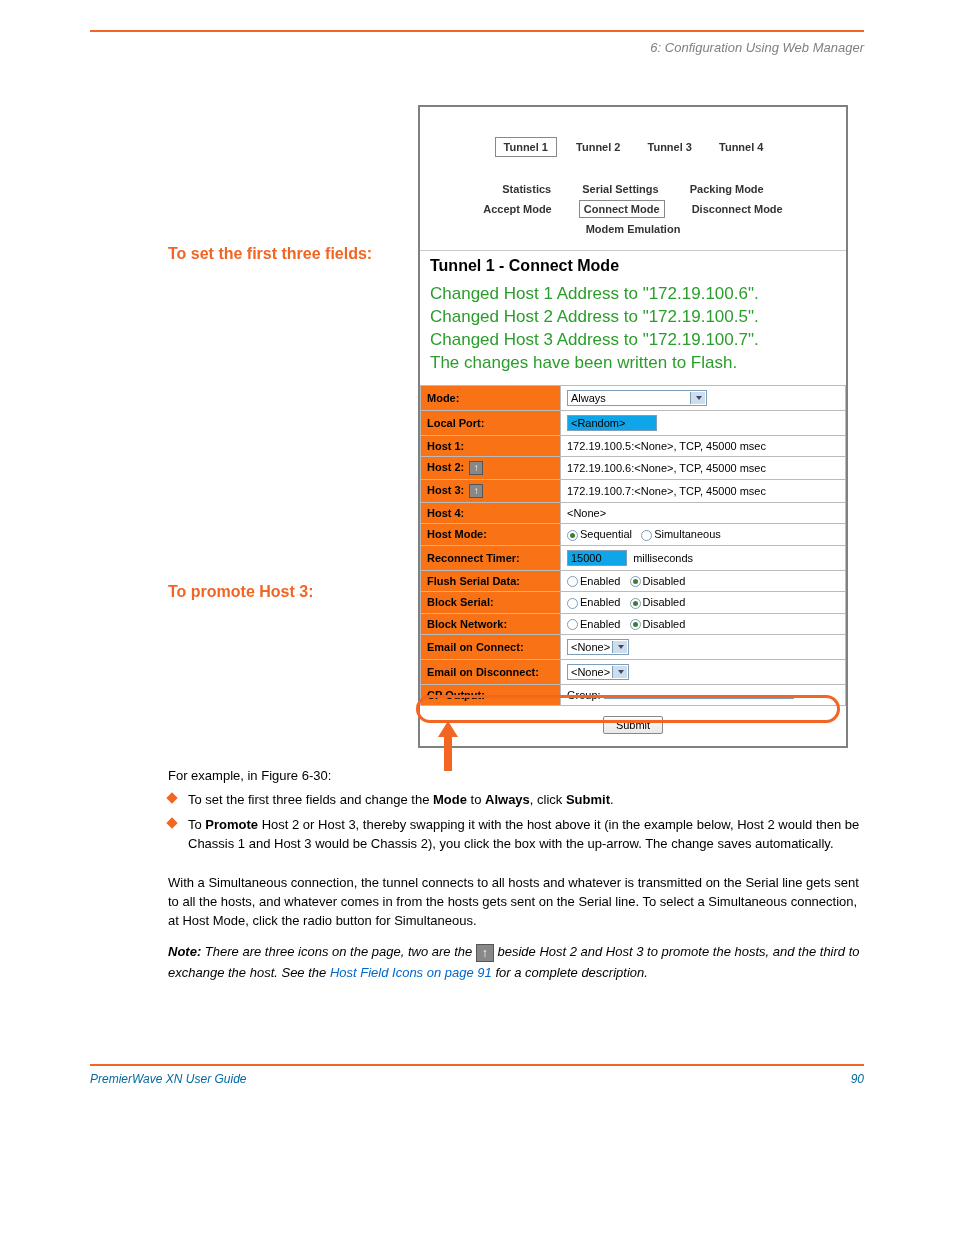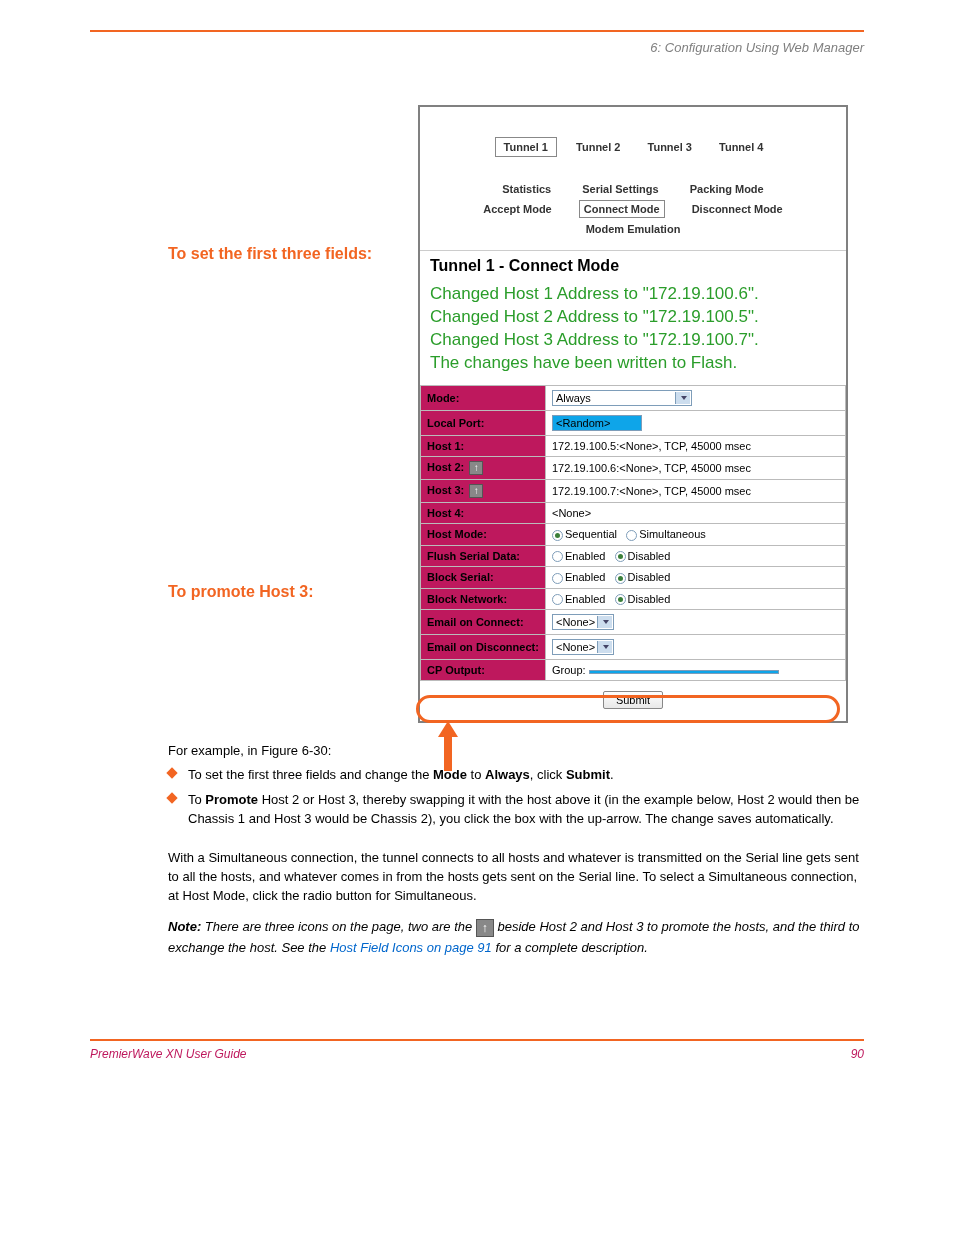--- a/index.html
+++ b/index.html
@@ -12,41 +12,41 @@
   .body-text { margin-left: 78px; margin-bottom: 12px; line-height: 1.45; }
   .bullet-group { margin-left: 78px; margin-bottom: 20px; }
   .bullet-row { display: flex; align-items: flex-start; margin-top: 6px; }
   .bullet-dia { width: 8px; height: 8px; background: #f26522; transform: rotate(45deg); flex: 0 0 8px; margin-top: 3px; margin-right: 12px; }
   .bullet-txt { flex: 1; line-height: 1.45; }
   .bold { font-weight: bold; }
   .note-block { margin-left: 78px; margin-top: 0; line-height: 1.6; }
   .note-label { font-weight: bold; font-style: italic; }
   .up-icon-inline { display: inline-block; width: 18px; height: 18px; background: #888; border: 1px solid #555; vertical-align: middle; text-align: center; color: #fff; font-size: 12px; line-height: 16px; }
   .bottom-rule { border-top: 2px solid #f26522; margin-top: 80px; margin-bottom: 6px; }
-  .footer-row { display: flex; justify-content: space-between; font-style: italic; color: #be185d; font-size: 12px; }
+  .footer-row { display: flex; justify-content: space-between; font-style: italic; color: #0369a1; font-size: 12px; }
 
   
   .shot-wrap { display: flex; margin-left: 78px; margin-bottom: 20px; }
   .shot-left { width: 250px; color: #f26522; font-weight: bold; font-size: 16px; }
   .shot-left .to-set { margin-top: 140px; }
   .shot-left .to-prom { margin-top: 320px; }
   .shot { border: 2px solid #808080; width: 430px; font-family: Arial, sans-serif; font-size: 11px; color: #000; position: relative; }
   .shot-inner { }
   .tabs { text-align: center; padding: 14px 8px 6px; }
   .tab { display: inline-block; padding: 3px 8px; font-weight: bold; font-size: 11px; color: #333; margin: 16px 4px; }
   .tab.active { border: 1px solid #888; }
   .sublinks { text-align: center; padding: 2px 8px 10px; }
   .sublinks div { margin-bottom: 3px; }
   .sl { display: inline-block; font-weight: bold; font-size: 11px; color: #333; margin: 0 10px; padding: 2px 4px; }
   .sl.boxed { border: 1px solid #888; }
   .panel-title { font-weight: bold; font-size: 16px; padding: 6px 10px 8px; border-top: 1px solid #ccc; }
   .status-msgs { color: #2a9d2a; font-size: 17px; padding: 0 10px 10px; line-height: 1.35; }
   .cfg-table { width: 100%; border-collapse: collapse; }
   .cfg-table td { border: 1px solid #bbb; padding: 4px 6px; vertical-align: middle; }
-  .cfg-table td.k { font-weight: bold; width: 125px; background: #be185d; }
+  .cfg-table td.k { font-weight: bold; width: 140px; background: #f97316; }
   .cfg-table td.v { background: #fff; }
   .sel { border: 1px solid #7e9db9; background: #fff; display: inline-block; padding: 1px 18px 1px 3px; font-size: 11px; position: relative; }
   .sel::after { content: ""; position: absolute; right: 1px; top: 1px; bottom: 1px; width: 14px; background: #cde; border-left: 1px solid #7e9db9; }
   .sel::before { content: ""; position: absolute; right: 4px; top: 50%; width: 0; height: 0; border-left: 3px solid transparent; border-right: 3px solid transparent; border-top: 4px solid #446; z-index: 2; margin-top: -2px; }
   .txtin { border: 1px solid #7e9db9; background: #0ea5e9; padding: 1px 3px; font-size: 11px; display: inline-block; }
   .radio { display: inline-block; width: 11px; height: 11px; border: 1px solid #7e9db9; border-radius: 50%; vertical-align: middle; margin-right: 2px; position: relative; }
   .radio.checked::after { content: ""; position: absolute; left: 2px; top: 2px; width: 5px; height: 5px; background: #3a7f3a; border-radius: 50%; }
   .upic { display: inline-block; width: 14px; height: 14px; background: #888; border: 1px solid #555; color: #fff; font-size: 10px; text-align: center; line-height: 12px; vertical-align: middle; margin-left: 2px; }
   .submit-row { text-align: center; padding: 10px 0 12px; }
   .submit-btn { display: inline-block; border: 1px solid #888; background: linear-gradient(#fefefe,#e8e8e8); padding: 2px 12px; font-size: 11px; border-radius: 2px; }
@@ -133,20 +133,27 @@
           </tr>
           <tr>
             <td class="k">Host Mode:</td>
             <td class="v">
               <span class="radio checked"></span><span>Sequential</span>
               &nbsp;
               <span class="radio"></span><span>Simultaneous</span>
             </td>
           </tr>
           <tr>
+            <td class="k">Reconnect Timer:</td>
+            <td class="v">
+              <span class="txtin" style="width:60px;">15000</span>
+              &nbsp;<span>milliseconds</span>
+            </td>
+          </tr>
+          <tr>
             <td class="k">Flush Serial Data:</td>
             <td class="v">
               <span class="radio"></span><span>Enabled</span>
               &nbsp;
               <span class="radio checked"></span><span>Disabled</span>
             </td>
           </tr>
           <tr>
             <td class="k">Block Serial:</td>
             <td class="v">

